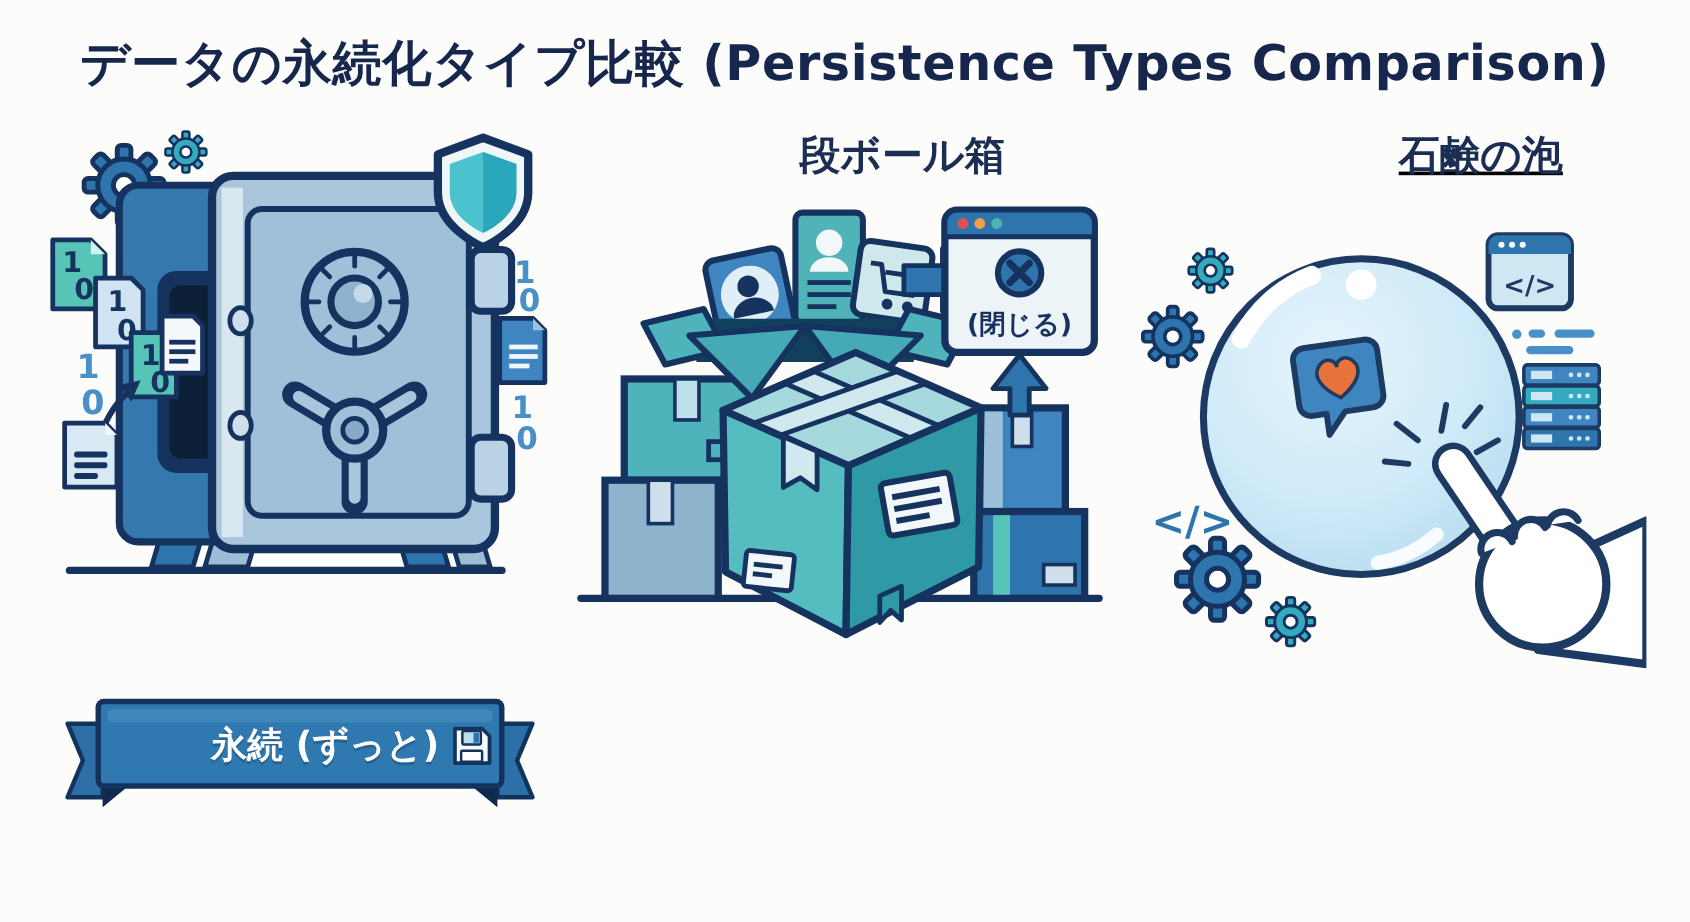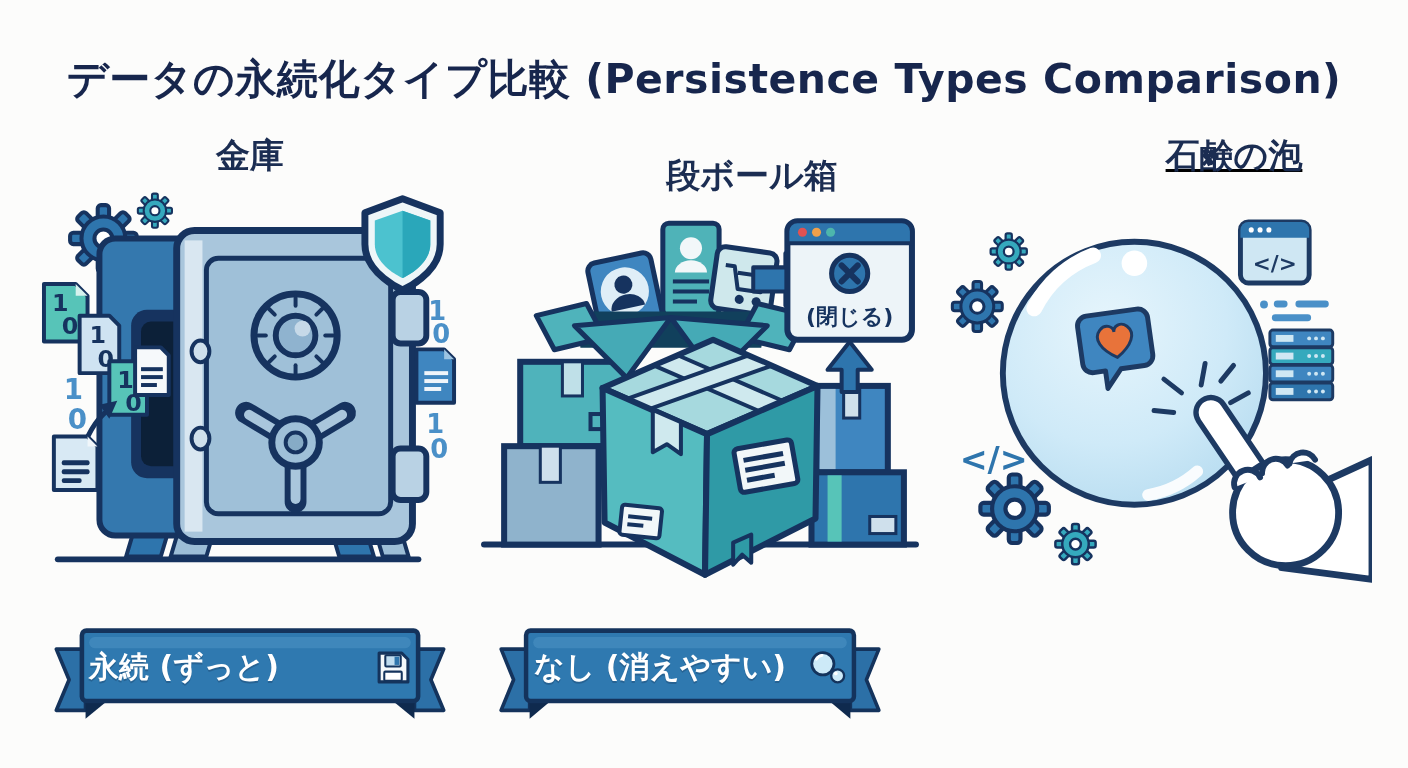--- a/index.html
+++ b/index.html
@@ -2,62 +2,61 @@
 <html><head>
 <meta charset="utf-8">
 <style>
   html,body{margin:0;padding:0;}
   body{
     width:1408px;height:768px;background:#fcfcfb;overflow:hidden;
     font-family:"DejaVu Sans","Liberation Sans",sans-serif;
   }
   .page{width:1408px;height:768px;position:relative;}
   .title{
-    margin:0;padding-top:52px;text-align:center;
+    margin:0;padding-top:26px;text-align:center;
     font-size:41px;font-weight:bold;color:#17264d;letter-spacing:.5px;
   }
   .columns{display:flex;padding:0 40px;gap:14px;margin-top:26px;}
   .column{display:flex;flex-direction:column;}
   .col-safe{flex:0 0 420px;}
-  .col-boxes{flex:0 0 452px;margin-top:20px;}
+  .col-boxes{flex:0 0 452px;}
   .col-bubble{flex:0 0 432px;text-decoration:underline;}
   .col-header{
     margin:0 0 12px;text-align:center;font-size:34px;font-weight:bold;color:#1b2d52;
   }
   .col-boxes .col-header{transform:translateX(52px);}
   .col-bubble .col-header{transform:translateX(78px);}
   .illus{width:100%;height:392px;display:block;}
   svg text{font-family:"DejaVu Sans","Liberation Sans",sans-serif;}
   .banners{display:flex;padding:0 40px;gap:14px;margin-top:22px;}
   .banner-slot{display:flex;justify-content:center;}
   .slot1{flex:0 0 420px;} .slot2{flex:0 0 452px;} .slot3{flex:0 0 432px;}
   .banner{position:relative;height:102px;}
   .banner1{width:402px;} .banner2{width:452px;} .banner3{width:392px;}
   .ribbon-svg{position:absolute;inset:0;width:100%;height:100%;}
   .banner-content{
     position:absolute;left:40px;right:40px;top:4px;height:76px;
-    display:flex;align-items:center;justify-content:space-between;gap:8px;
+    display:flex;align-items:center;justify-content:flex-end;gap:8px;
   }
   .banner-label{
     color:#ffffff;font-size:30px;font-weight:bold;white-space:nowrap;
     text-shadow:0 2px 0 rgba(10,30,60,.25);
   }
   .banner-icon{width:37px;height:37px;flex:0 0 auto;}
 </style>
 </head>
 <body>
 
 <div class="page">
 
   <h1 class="title">データの永続化タイプ比較 (Persistence Types Comparison)</h1>
 
   <div class="columns">
 
     <section class="column col-safe">
-      <h2 class="col-header">金庫</h2>
       <svg class="illus" viewBox="0 0 424 392" preserveAspectRatio="xMidYMid meet">
         <defs>
           <g id="gear">
             <g stroke="#16335f" stroke-width="5" stroke-linejoin="round">
               <rect x="-7" y="-41" width="14" height="18" rx="4"></rect>
               <rect x="-7" y="-41" width="14" height="18" rx="4" transform="rotate(45)"></rect>
               <rect x="-7" y="-41" width="14" height="18" rx="4" transform="rotate(90)"></rect>
               <rect x="-7" y="-41" width="14" height="18" rx="4" transform="rotate(135)"></rect>
               <rect x="-7" y="-41" width="14" height="18" rx="4" transform="rotate(180)"></rect>
               <rect x="-7" y="-41" width="14" height="18" rx="4" transform="rotate(225)"></rect>
@@ -375,31 +374,15 @@
             <path d="M5 4 h22 l6 6 v22 h-28 z" fill="#f4f8fa" stroke="#14335c" stroke-width="3" stroke-linejoin="round"></path>
             <rect x="11" y="6" width="15" height="11" rx="1" fill="#bfdcef" stroke="#14335c" stroke-width="2"></rect>
             <rect x="20" y="7.5" width="4.5" height="8" fill="#2e75ad"></rect>
             <rect x="10" y="22" width="17" height="9" rx="1" fill="#ffffff" stroke="#14335c" stroke-width="2"></rect>
           </svg>
         </div>
       </div>
     </div>
 
 
-    <div class="banner-slot slot3">
-      <div class="banner banner3">
-        <svg class="ribbon-svg" viewBox="0 0 440 110" preserveAspectRatio="none">
-            <use href="#ribbon"></use>
-          </svg>
-        <div class="banner-content">
-          <span class="banner-label">なし (消えやすい)</span>
-          <svg class="banner-icon" viewBox="0 0 40 36">
-            <circle cx="15" cy="14" r="12" fill="#cdeaf8" stroke="#14335c" stroke-width="3"></circle>
-            <path d="M8 9 a9 9 0 0 1 6 -4" stroke="#ffffff" stroke-width="3" fill="none" stroke-linecap="round"></path>
-            <circle cx="31" cy="27" r="7" fill="#cdeaf8" stroke="#14335c" stroke-width="2.5"></circle>
-            <circle cx="29" cy="24.5" r="2" fill="#ffffff"></circle>
-          </svg>
-        </div>
-      </div>
-    </div>
 
   </div>
 </div>
 
 </body></html>

